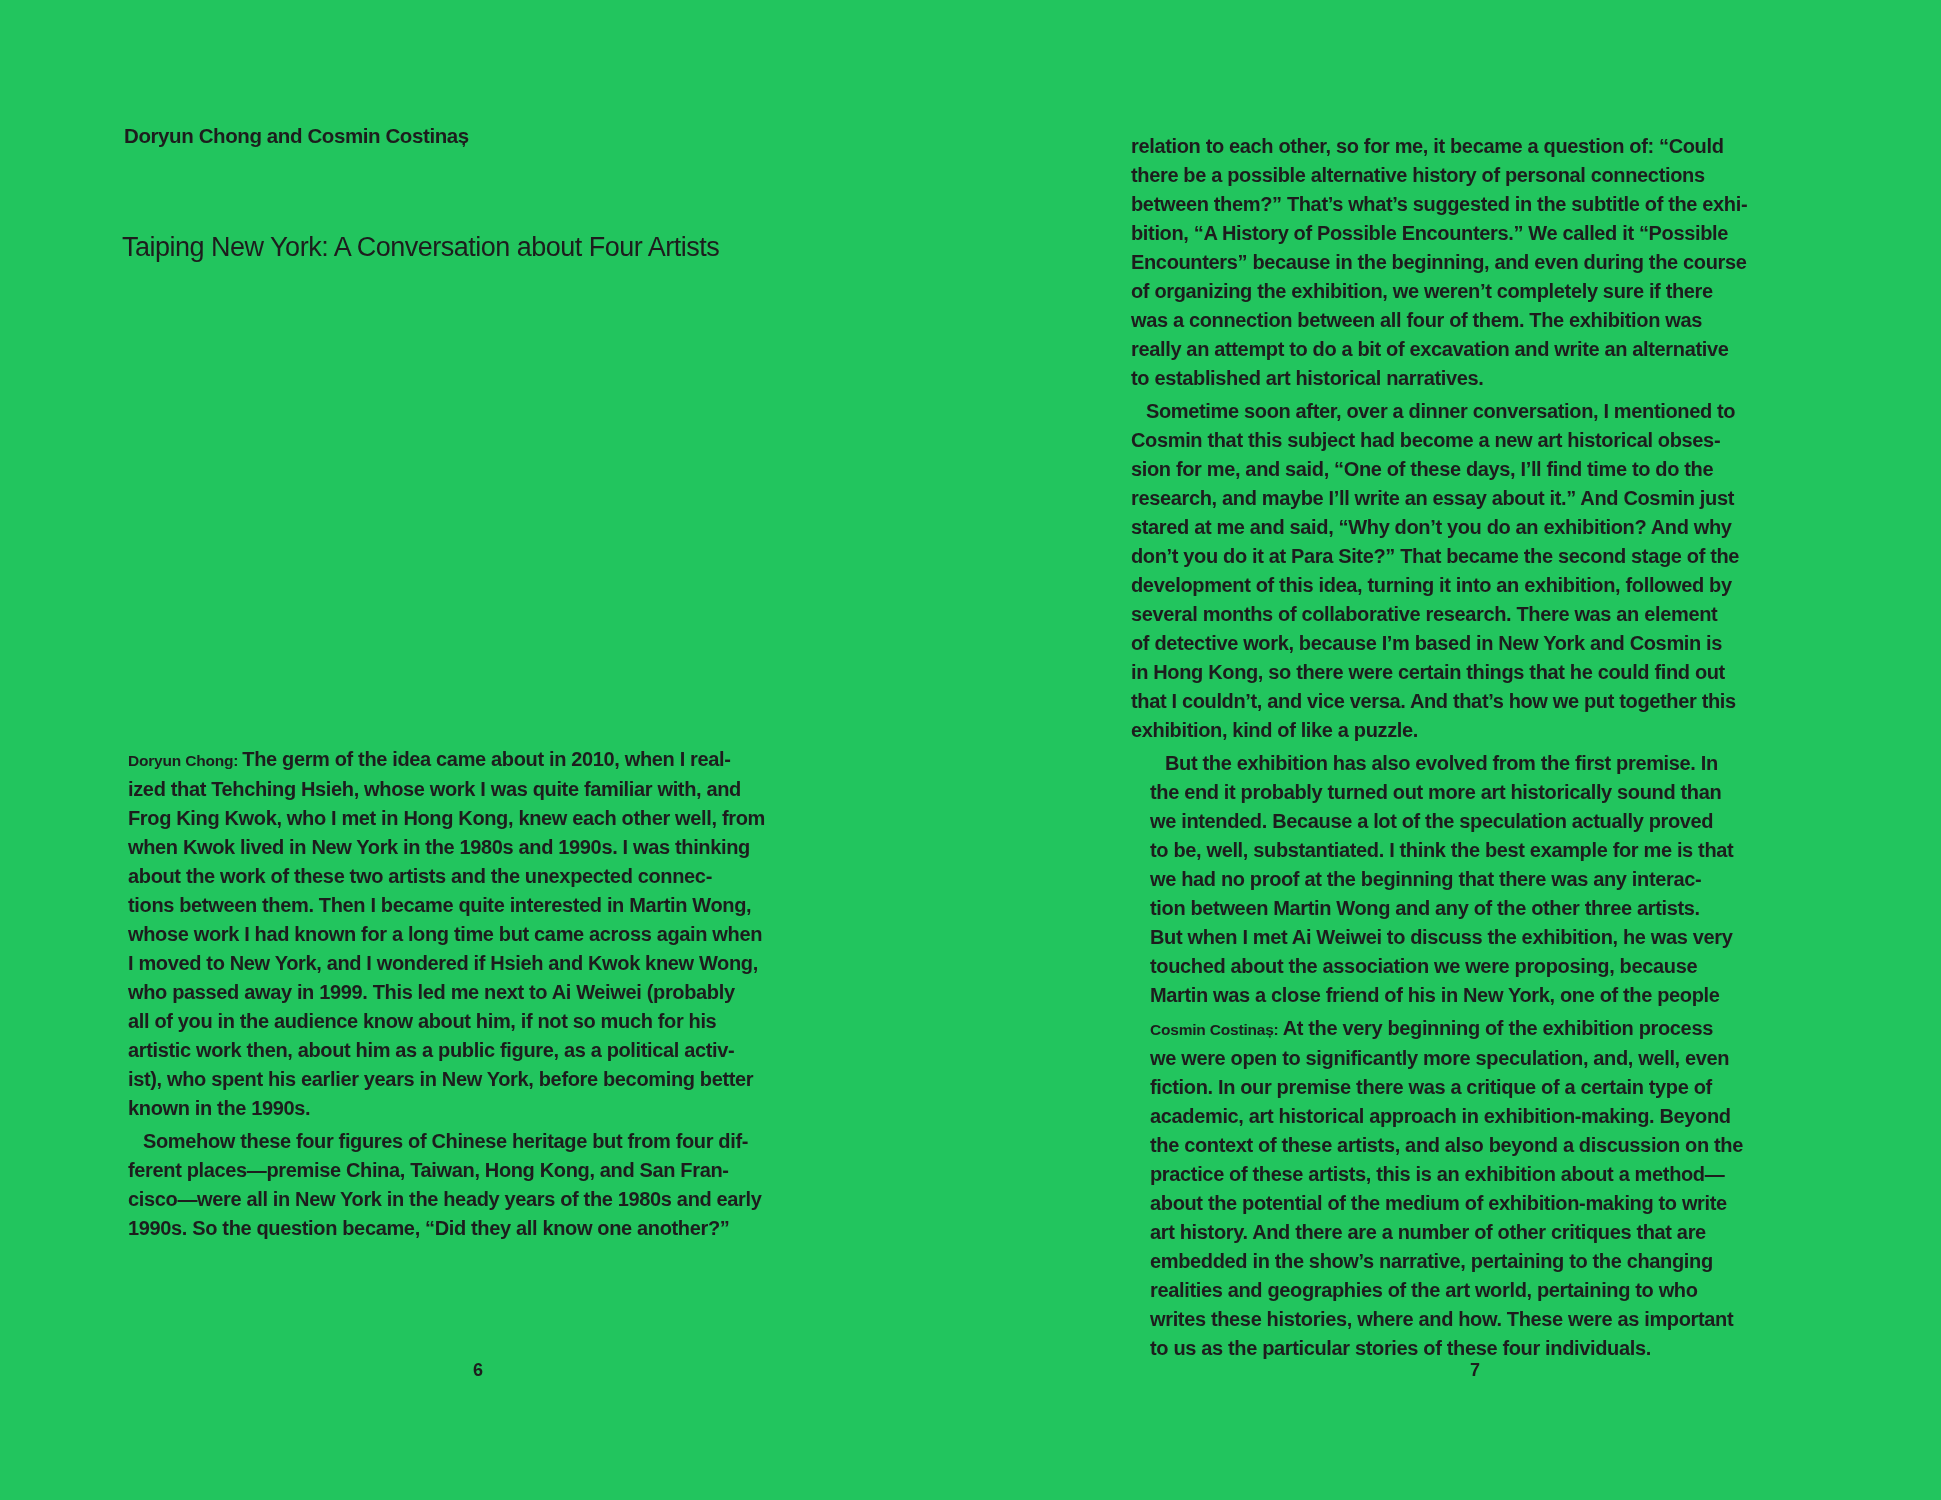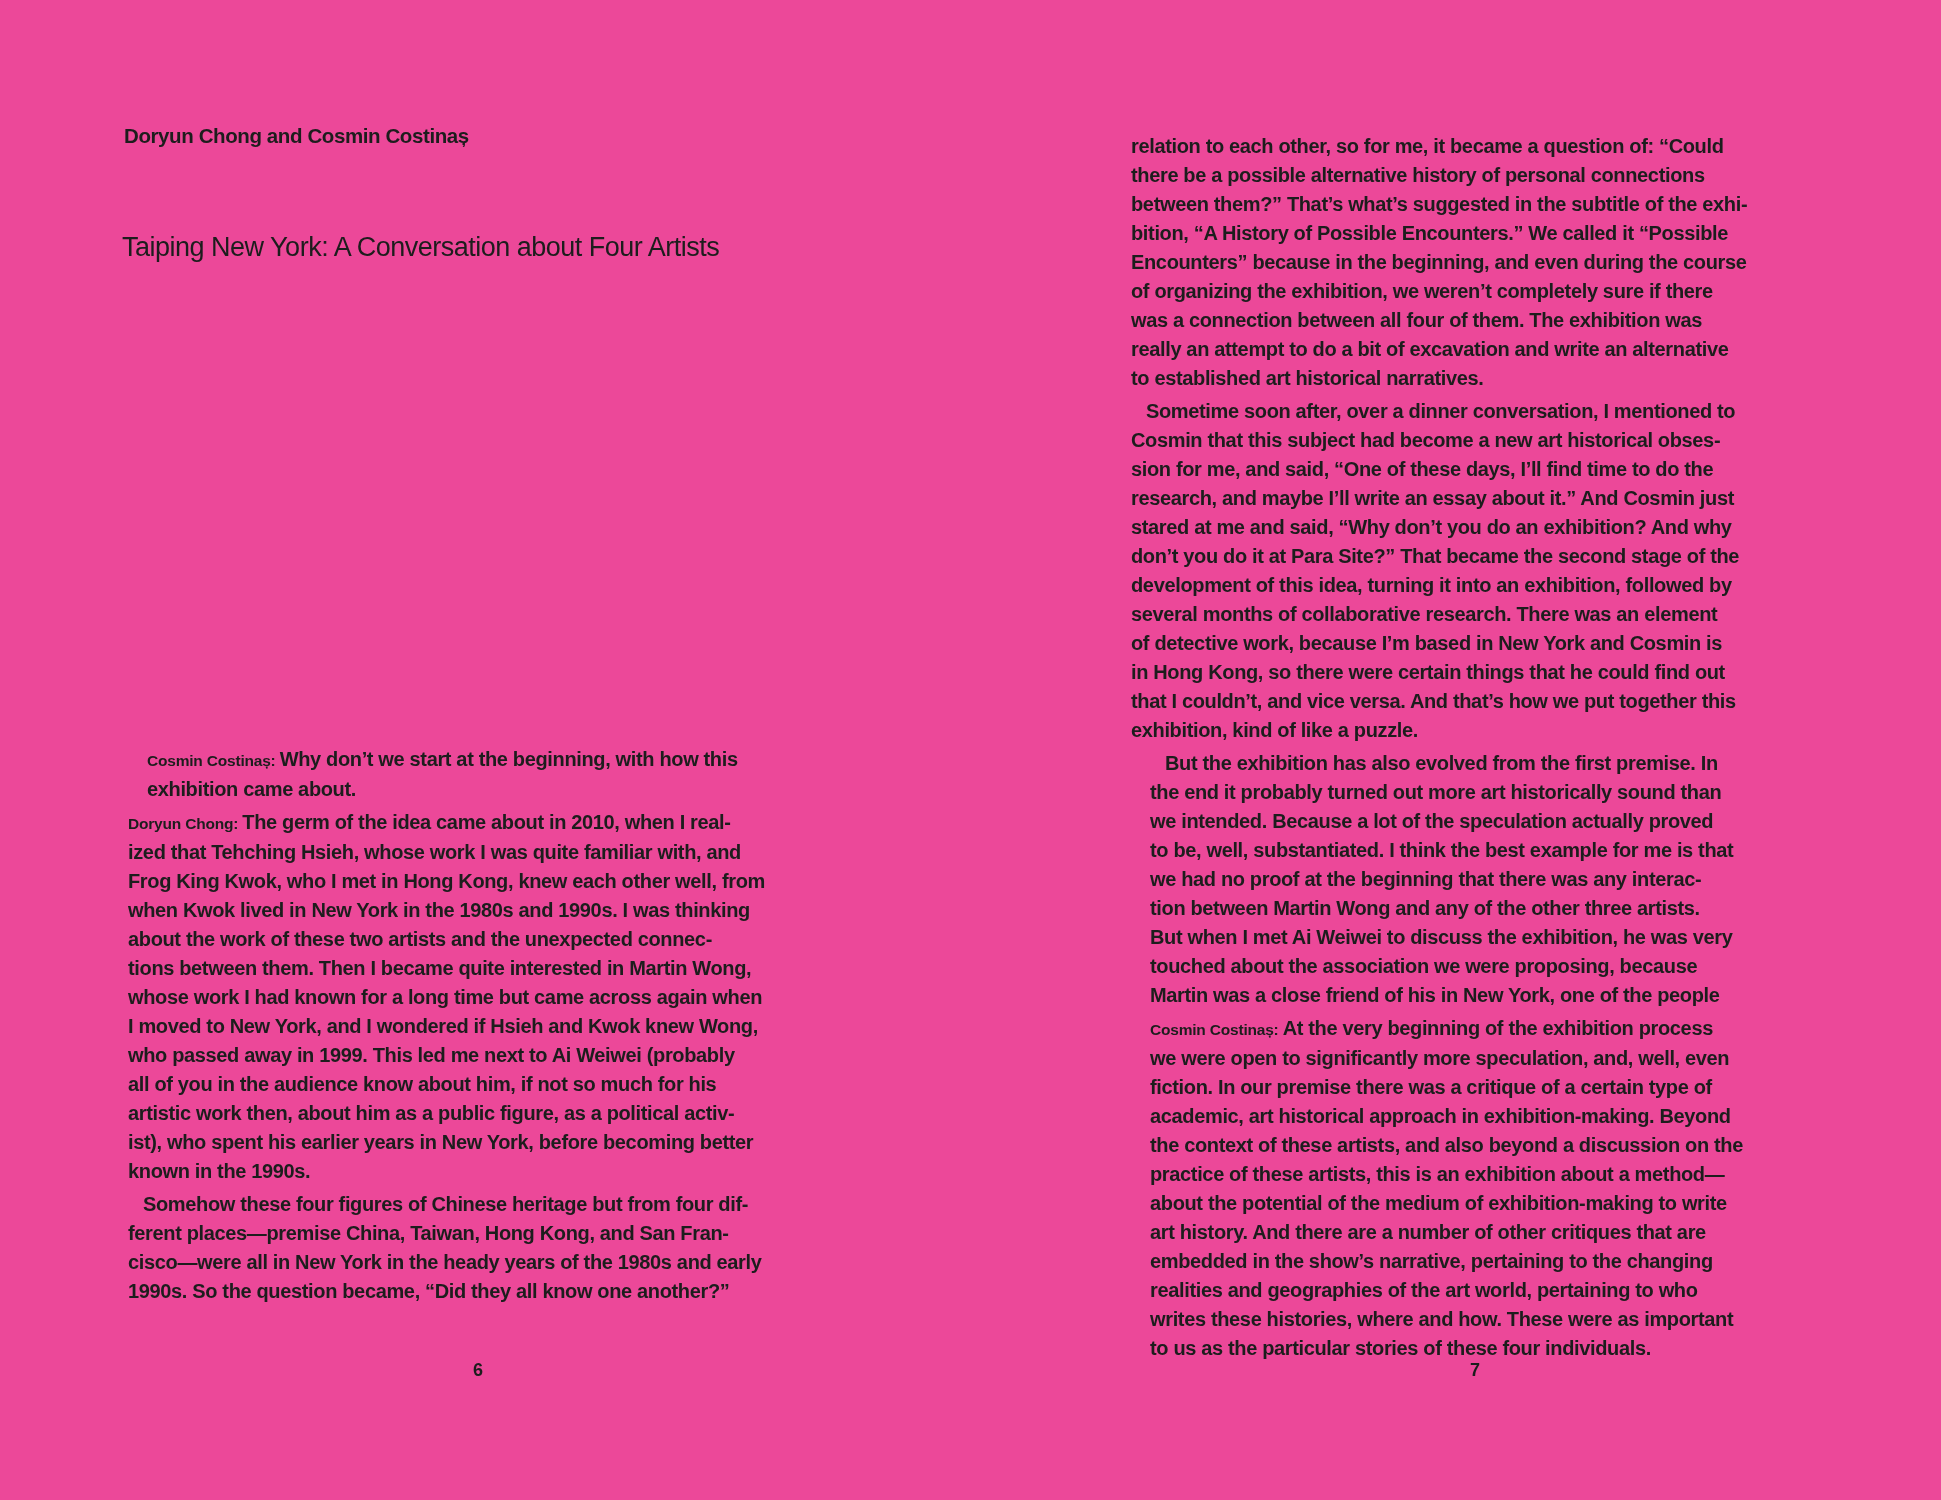--- a/index.html
+++ b/index.html
@@ -4,21 +4,21 @@
 <style>
   html, body {
     margin: 0;
     padding: 0;
     background: #ffffff;
   }
   .spread {
     position: relative;
     width: 1941px;
     height: 1500px;
-    background: #ec4899;
+    background: #22c55e;
     overflow: hidden;
     font-family: "Liberation Sans", sans-serif;
     color: #1d1d1d;
     font-weight: 600;
   }
   .page-header {
     position: absolute;
     left: 124px;
     top: 124px;
     font-size: 20.5px;
@@ -67,22 +67,20 @@
 </style>
 </head>
 <body>
 
 <div class="spread">
 
   <section>
     <div class="page-header">Doryun Chong and Cosmin Costinaș</div>
     <h1 class="chapter-title">Taiping New York: A Conversation about Four Artists</h1>
     <div class="body-col body-left">
-        <p class="para block"><span class="speaker">Cosmin Costinaș: </span>Why don’t we start at the beginning, with how this
-exhibition came about.</p>
         <p class="para"><span class="speaker">Doryun Chong: </span>The germ of the idea came about in 2010, when I real-
 ized that Tehching Hsieh, whose work I was quite familiar with, and
 Frog King Kwok, who I met in Hong Kong, knew each other well, from
 when Kwok lived in New York in the 1980s and 1990s. I was thinking
 about the work of these two artists and the unexpected connec-
 tions between them. Then I became quite interested in Martin Wong,
 whose work I had known for a long time but came across again when
 I moved to New York, and I wondered if Hsieh and Kwok knew Wong,
 who passed away in 1999. This led me next to Ai Weiwei (probably
 all of you in the audience know about him, if not so much for his

